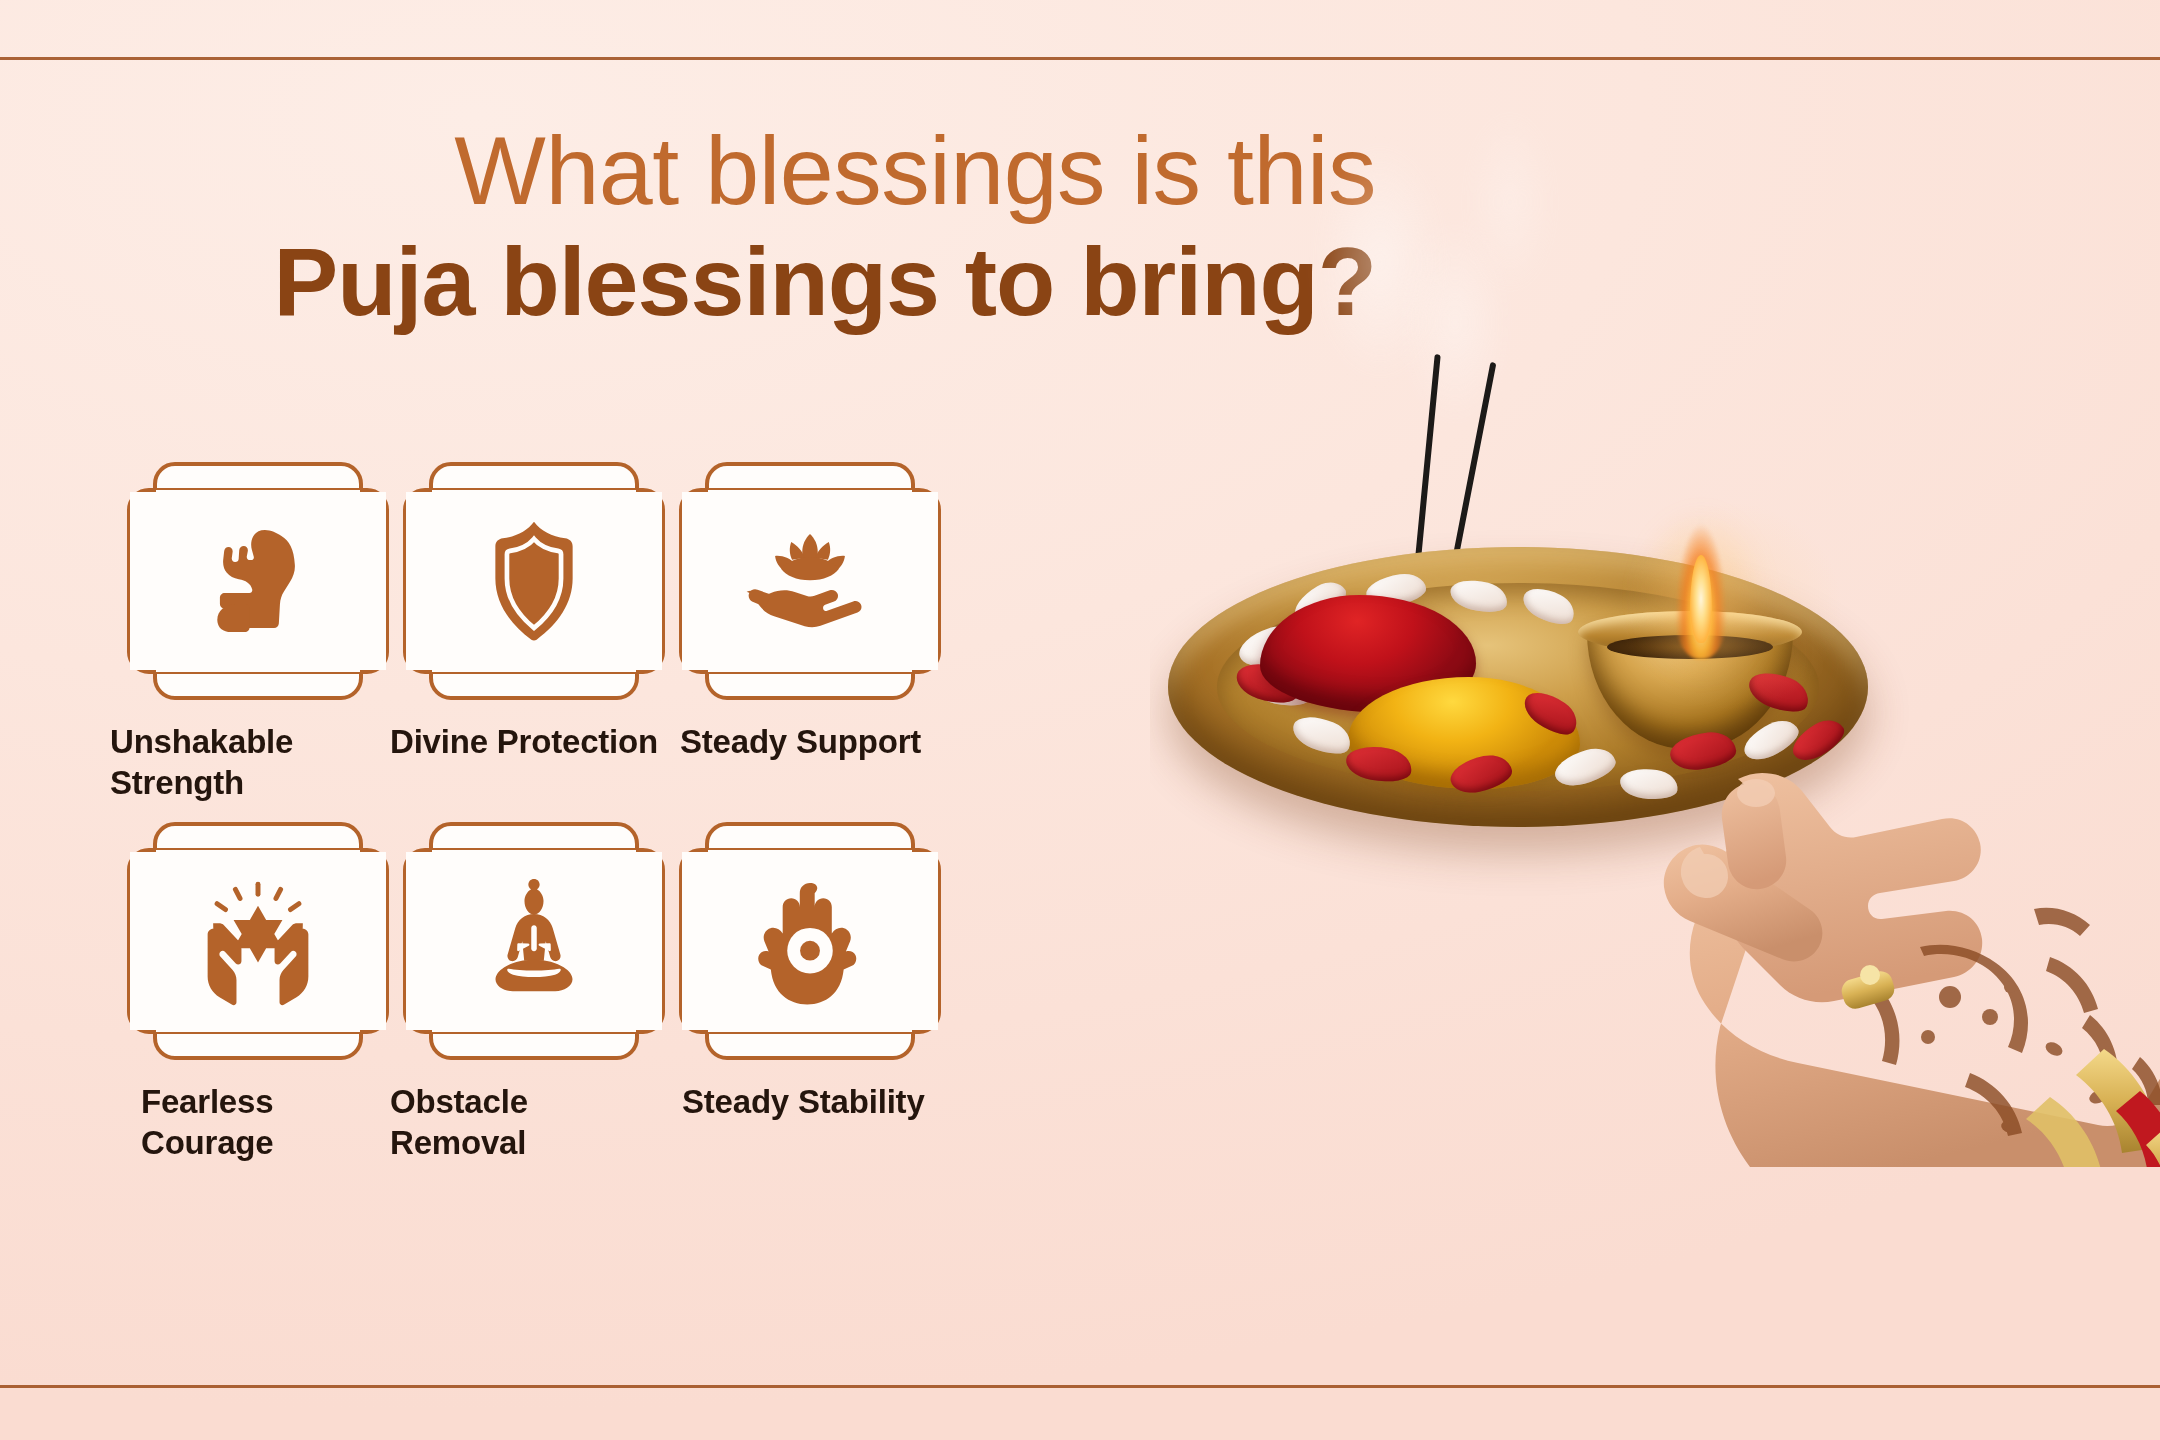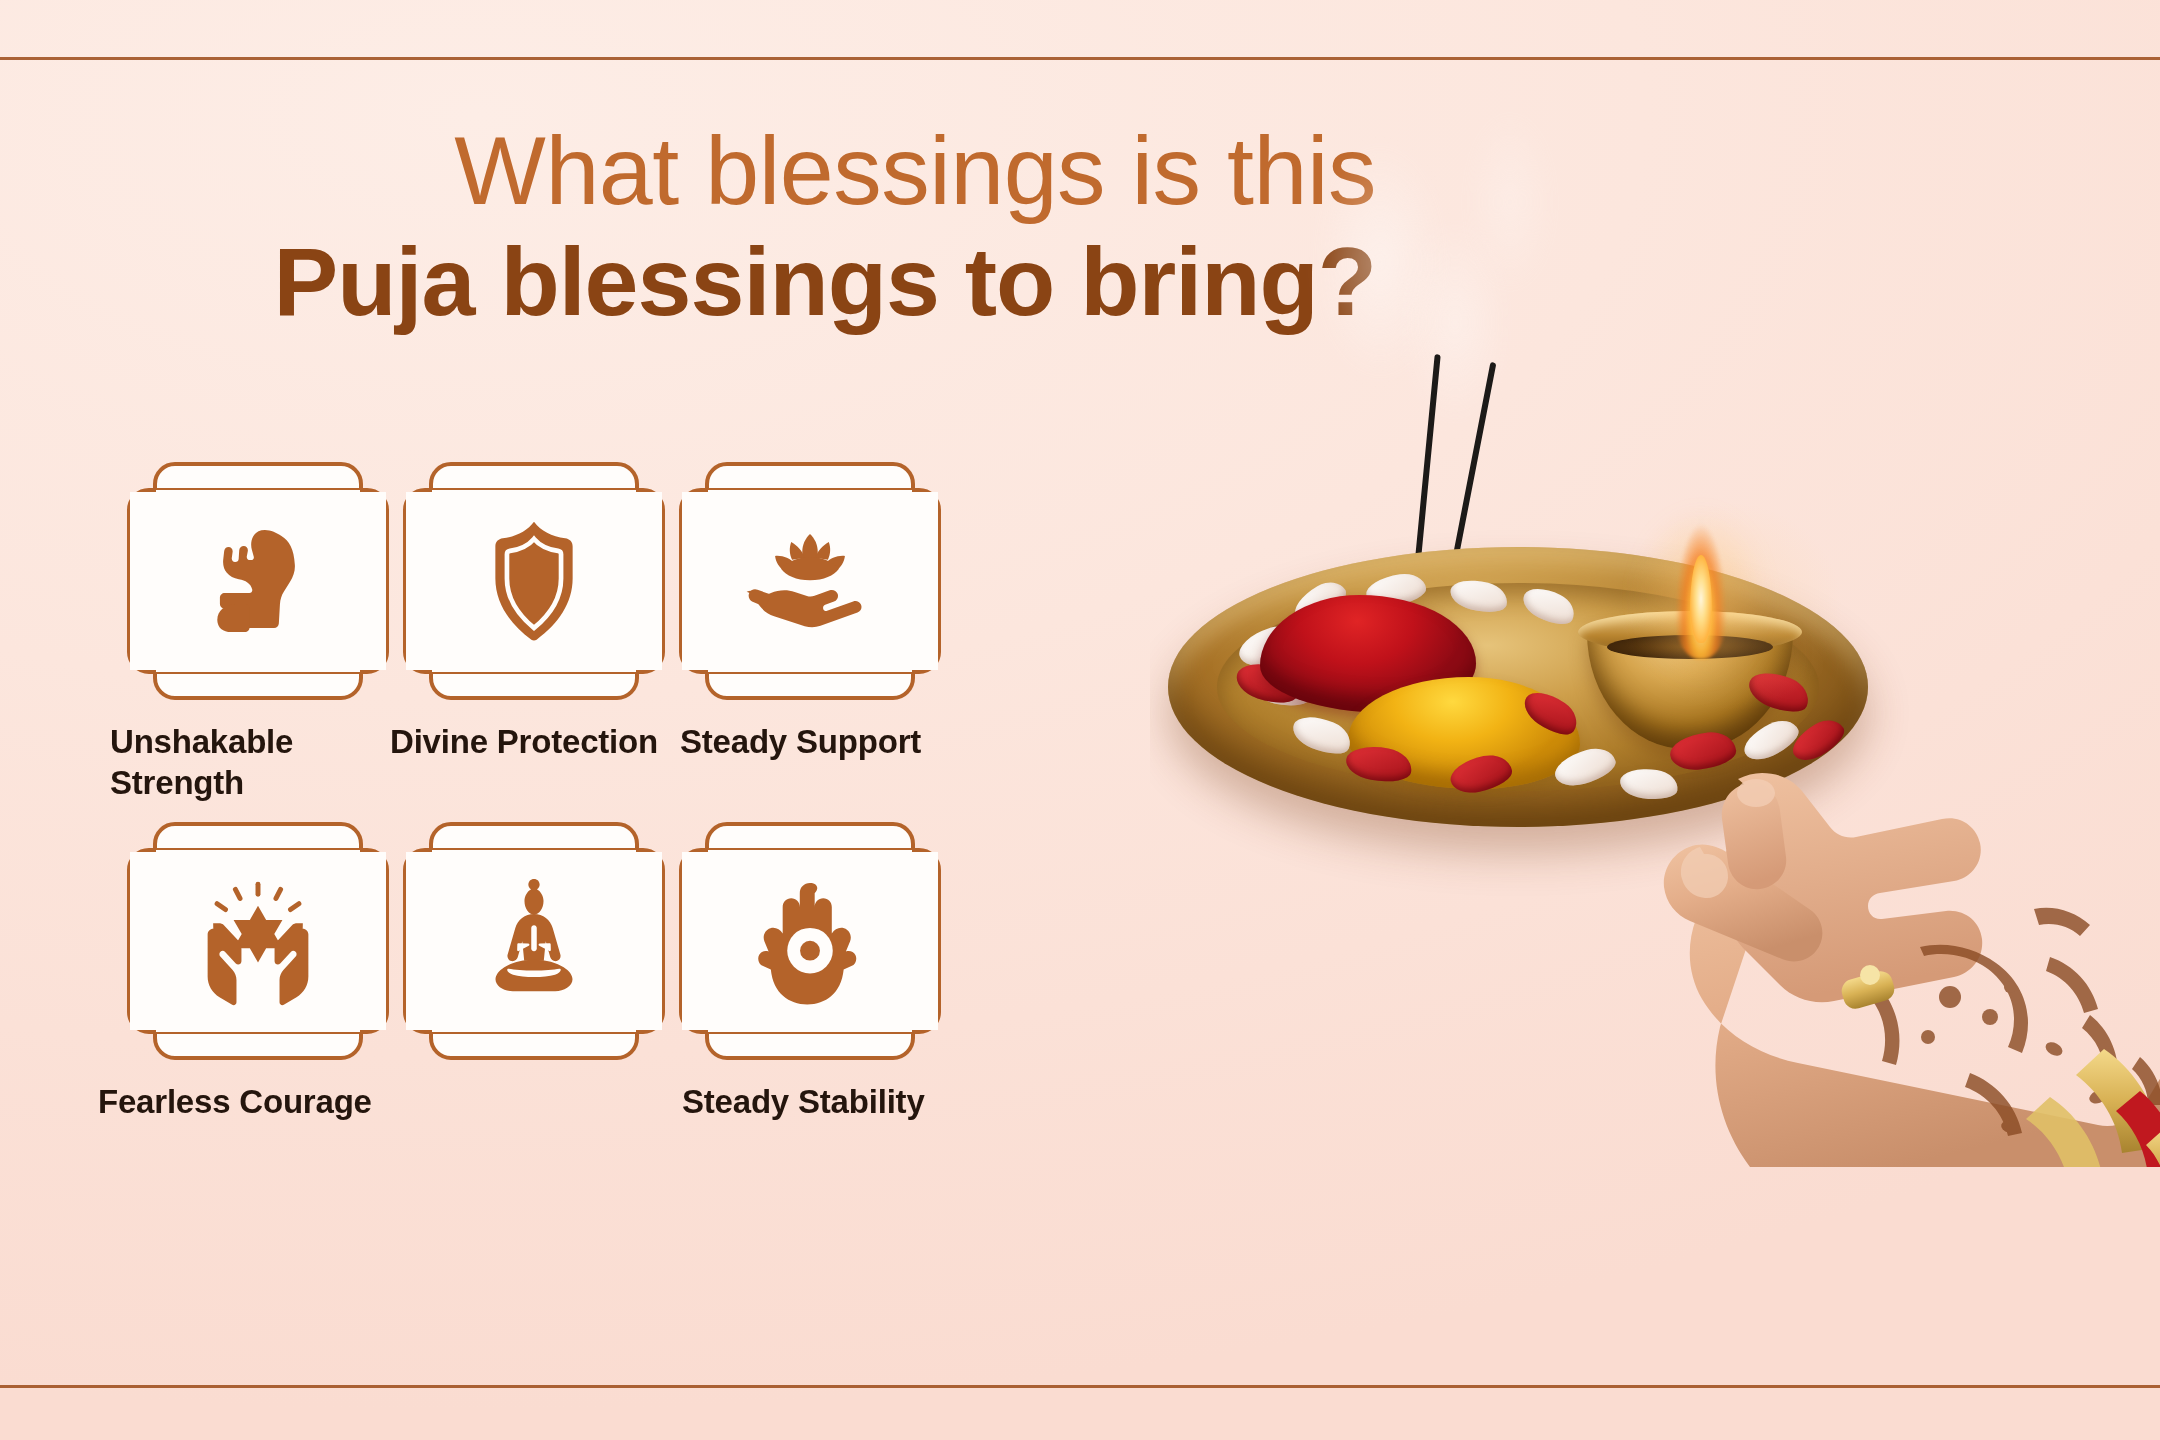--- a/index.html
+++ b/index.html
@@ -86,21 +86,21 @@
     margin-top:22px;
     text-align:left;
     font-size:33px; line-height:1.24;
     font-weight:bold; color:#24150D;
     letter-spacing:-0.2px;
   }
   
   .cell.c0 .label { transform:translateX(-10px); }
   .cell.c1 .label { transform:translateX(-6px); }
   .cell.c2 .label { transform:translateX(8px);  }
-  .cell.r1.c0 .label { transform:translateX(-22px); }
+  .cell.r1.c0 .label { transform:translateX(-22px);margin-left:43px; }
   .cell.r1.c2 .label { transform:translateX(10px); }
 
   
   #photo {
     position:absolute; right:0; top:57px; bottom:52px; width:1010px;
     overflow:hidden;
   }
 
   
   .incense {
@@ -330,20 +330,21 @@
                 <path fill="#FFFDFB" d="M38.8 51.6c-.5 0-.9.4-.9.9l-.1 4.1c0 .6.6 1 1.1.7l7.3-3.8c.4-.2.6-.7.4-1.1-.2-.4-.6-.6-1-.5l-6.8-.3zM61.2 51.6c.5 0 .9.4.9.9l.1 4.1c0 .6-.6 1-1.1.7l-7.3-3.8c-.4-.2-.6-.7-.4-1.1.2-.4.6-.6 1-.5l6.8-.3z"></path>
 
                 <path d="M50 63.5c-9 0-16.4 2.2-21.5 5.5-4.1 2.6-6.4 5.8-6.4 8.8 0 5.1 6.2 8.6 12.5 8.6h30.8c6.3 0 12.5-3.5 12.5-8.6 0-3-2.3-6.2-6.4-8.8-5.1-3.3-12.5-5.5-21.5-5.5z"></path>
 
                 <path fill="#FFFDFB" d="M31.6 70.1c-.6-.1-1.1.4-1 1 .2 1.4 1.6 2.5 4.2 3.3 4 1.2 9.5 1.7 15.2 1.7s11.2-.5 15.2-1.7c2.6-.8 4-1.9 4.2-3.3.1-.6-.4-1.1-1-1-4.1.7-11 1.3-18.4 1.3s-14.3-.6-18.4-1.3z"></path>
               </g>
             </svg>
           </div>
         </div>
       </div>
+      <div class="label">Obstacle Removal</div>
     </div>
 
     <div class="cell r1 c2">
       <div class="card-wrap">
         <div class="card">
           <div class="frame-a"></div>
             <div class="frame-b"></div>
           <div class="patch v"></div>
             <div class="patch h"></div>
           <div class="glyph">

